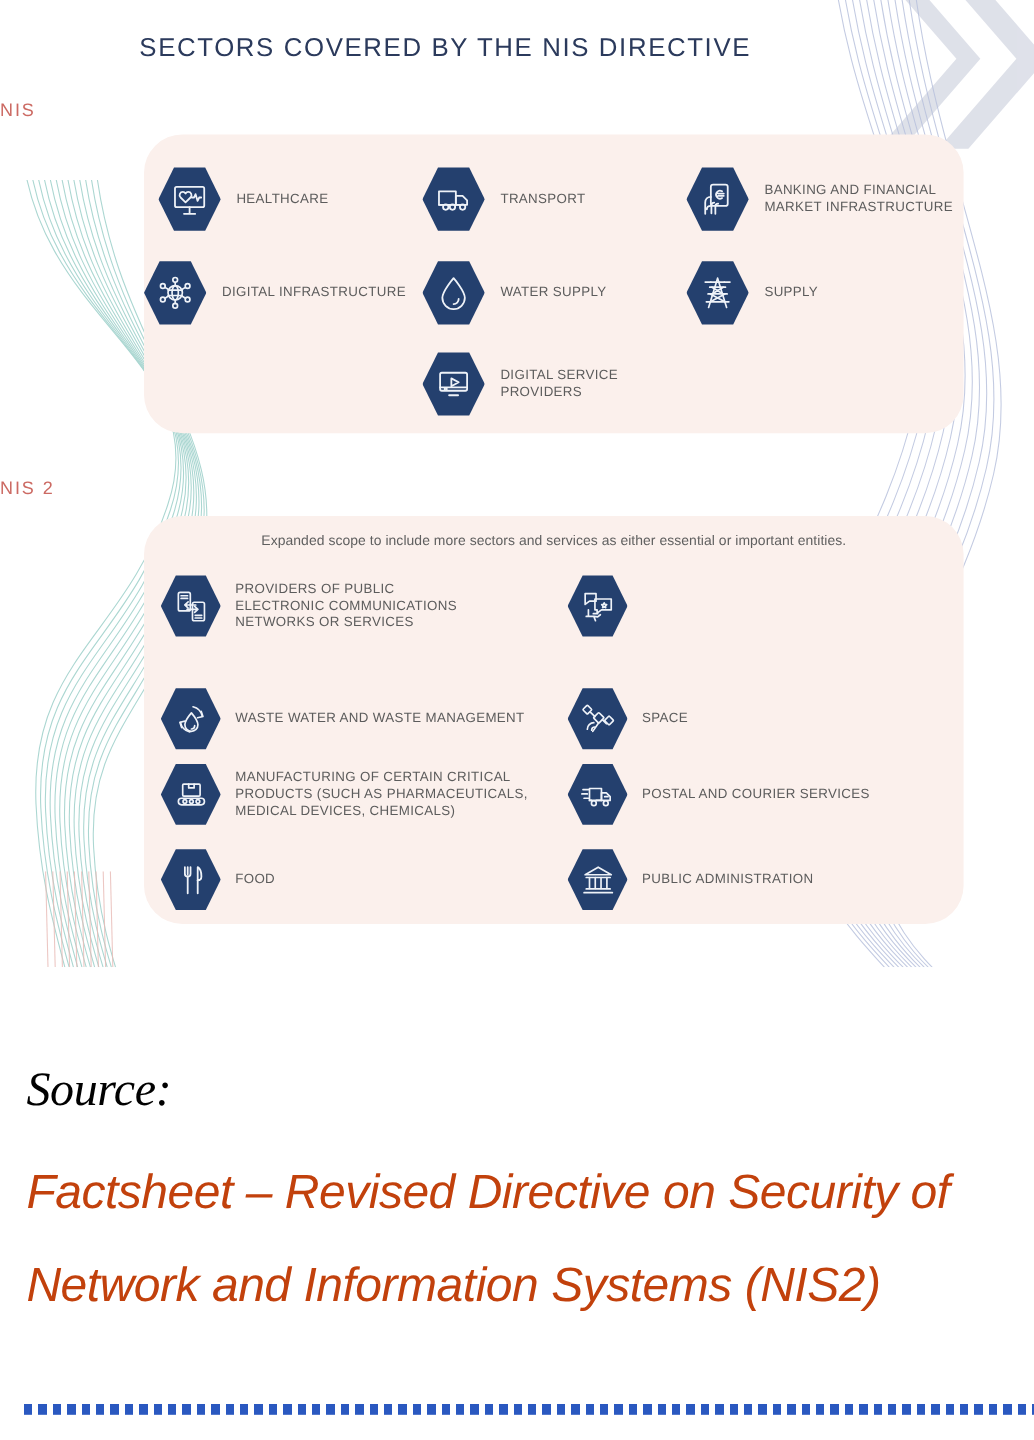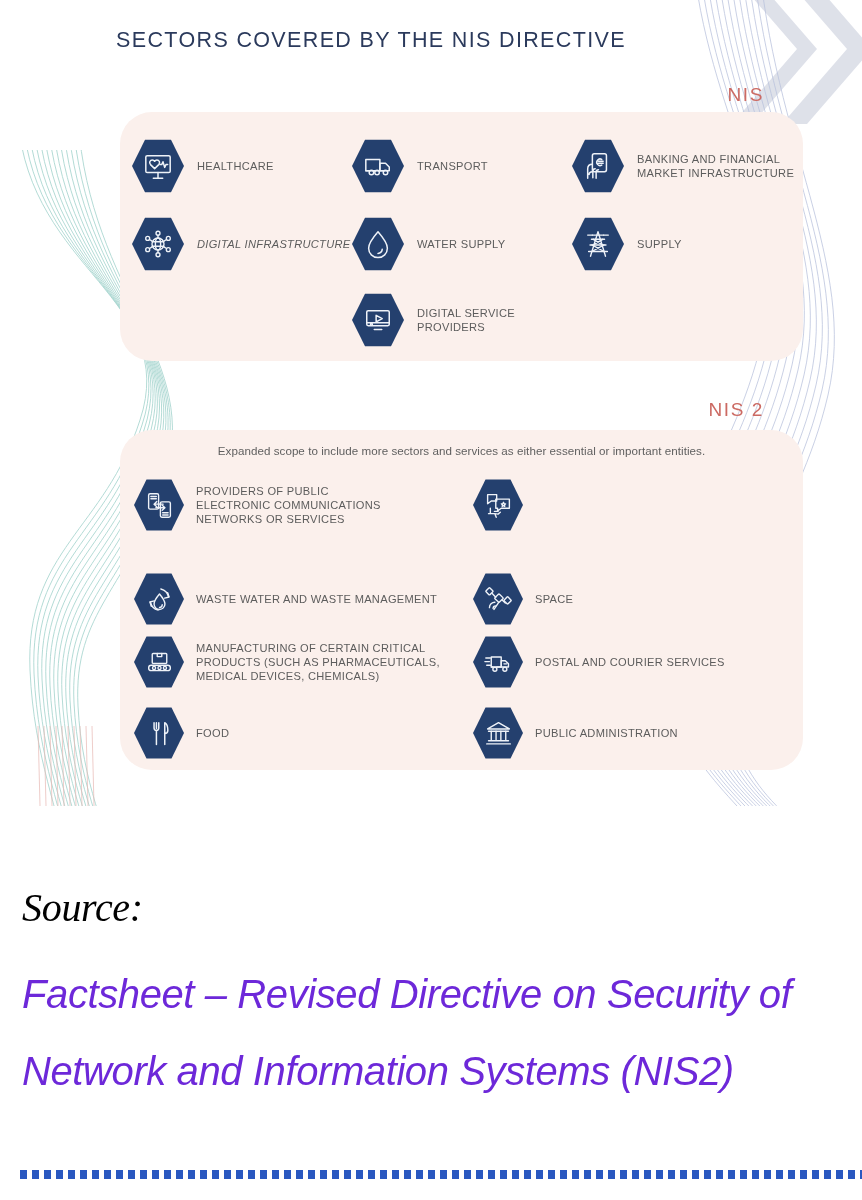--- a/index.html
+++ b/index.html
@@ -44,22 +44,22 @@
     font-size: 21.5px;
     letter-spacing: 1.35px;
     color: #2b3a5c;
     font-family: "Liberation Sans", sans-serif;
     font-weight: 400;
   }
 
   .section-heading {
     position: absolute;
     width: 764px;
-    text-align: right;
-    font-size: 19px;
+    text-align: left;
+    font-size: 15px;
     letter-spacing: 1.6px;
     color: #cc6a63;
     font-weight: 400;
   }
   #nis-heading  { left: 0; top: 84px; }
   #nis2-heading { left: 0; top: 399px; }
 
   
   .card {
     position: absolute;
@@ -139,21 +139,21 @@
     font-family: Liberation Serif, serif;
     letter-spacing: -0.3px;
   }
 
   #source-link {
     position: absolute;
     left: 22px; top: 150px;
     width: 820px;
     font-size: 40px;
     font-style: italic;
-    color: #6d28d9;
+    color: #c2410c;
     line-height: 77px;
     letter-spacing: -0.4px;
     font-family: "Liberation Sans", sans-serif;
     text-decoration: none;
     display: block;
   }
 
   #source-underline {
     position: absolute;
     left: 20px; top: 1170px;
@@ -275,21 +275,21 @@
               <path d="M10 14 c-3 0 -5 2 -5 5 v10 M10 22 c-2.5 0 -3.5 1.5 -3.5 3"></path>
               <path d="M13 19 c-1.5 0 -2.5 1 -2.5 2.5 v7"></path>
               <path d="M16.5 20 c-1.5 0 -2.5 1 -2.5 2.5 v6.5"></path>
             </svg>
           </span>
         </span>
         <span class="sector-label nis-gap">BANKING AND FINANCIAL
 MARKET INFRASTRUCTURE</span>
       </div>
 
-      <div class="sector" style="left:12px; top:104px;font-style:italic;">
+      <div class="sector" style="left:0; top:104px;">
         <span class="hexwrap">
           <span class="hex nis-hex">
             <svg width="30" height="30" viewBox="0 0 32 32" fill="none" stroke="#eef2f8" stroke-width="1.4" stroke-linecap="round" stroke-linejoin="round">
               <circle cx="16" cy="16" r="6.4"></circle>
               <ellipse cx="16" cy="16" rx="2.8" ry="6.4"></ellipse>
               <path d="M9.8 13.6 h12.4 M9.8 18.4 h12.4"></path>
               <circle cx="16" cy="4.5" r="2.1"></circle>
                 <circle cx="16" cy="27.5" r="2.1"></circle>
               <circle cx="5" cy="10" r="2.1"></circle>
                 <circle cx="27" cy="10" r="2.1"></circle>

